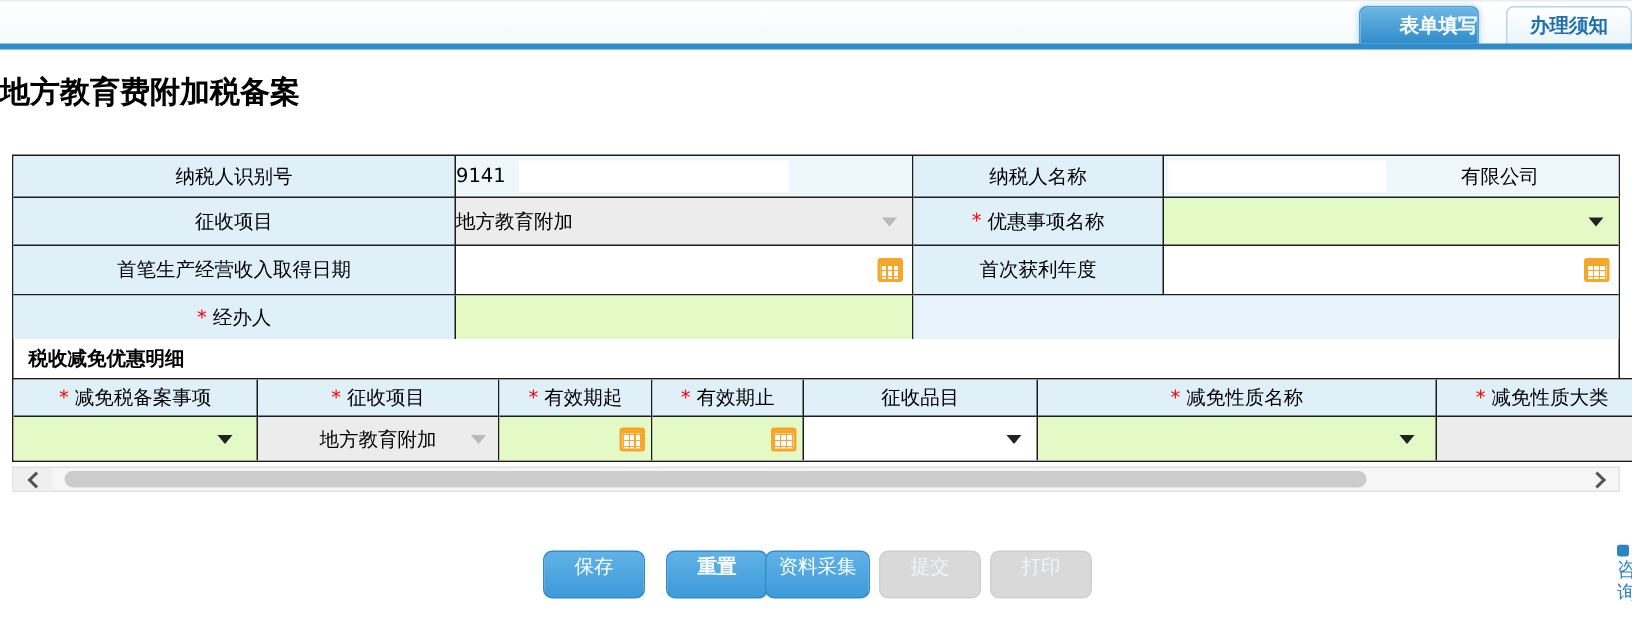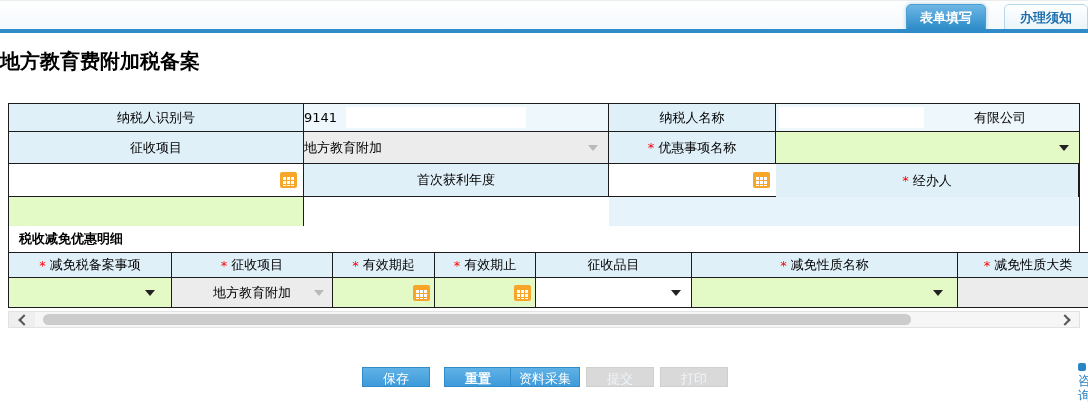--- a/index.html
+++ b/index.html
@@ -9,21 +9,21 @@
     font-size:13px; color:#000; background:#fff;
   }
 
   
   .topbar { position:absolute; top:0; left:0; width:1088px; height:29px;
             background:linear-gradient(#ffffff,#f4f9fc); border-top:1px solid #ececec; box-sizing:border-box; }
   .tab { position:absolute; top:3px; height:26px; line-height:26px; text-align:center;
          font-weight:bold; font-size:13px; border-radius:5px 5px 0 0; box-sizing:border-box; cursor:pointer; }
   .tab.active { left:906px; width:80px; color:#fff;
                 background:linear-gradient(#6db7e5,#2f8cc9);
-                border:1px solid #4d9ed2; box-shadow:0 0 4px #a8cfe8; }
+                border:1px solid #4d9ed2; box-shadow:0 0 4px #a8cfe8;text-align:right; }
   .tab.inactive { left:1004px; width:84px; color:#1d6fae;
                   background:linear-gradient(#ffffff,#eaf4fb); border:1px solid #b5d6ec;text-align:center; }
   .blue-band { position:absolute; top:29px; left:0; width:1088px; height:4px; background:#2f8cc9; }
 
   
   .page-title { position:absolute; top:48px; left:0; width:1088px; 
                 font-size:20px; font-weight:bold;
                 font-family:"DejaVu Serif","Liberation Serif",serif; }
 
   
@@ -85,22 +85,22 @@
           align-items:center; justify-content:center; background:#efefef; cursor:pointer; }
   .sbtn.left { left:0; } .sbtn.right { right:0; background:transparent; }
   .chev { display:inline-block; width:6px; height:6px;
           border-left:2px solid #555; border-bottom:2px solid #555; }
   .chev.l { transform:rotate(45deg); margin-left:3px; }
   .chev.r { transform:rotate(-135deg); margin-right:3px; }
   .thumb { position:absolute; left:34px; top:2px; width:868px; height:11px;
            background:#cccccc; border-radius:6px; cursor:pointer; }
 
   
-  .btn { position:absolute; top:367px; height:20px; line-height:22px; text-align:center;
-         color:#fff; font-size:13px; border-radius:0; box-sizing:border-box;
+  .btn { position:absolute; top:367px; height:32px; line-height:22px; text-align:center;
+         color:#fff; font-size:13px; border-radius:6px; box-sizing:border-box;
          border:1px solid #2f8cc9; background:linear-gradient(#60b2e6,#3e9ada); cursor:pointer; }
   .btn.disabled { background:#d9d9d9; border-color:#cfcfcf; color:#eff5f9; cursor:default; }
   .btn-save   { left:362px; width:68px; }
   .btn-reset  { left:444px; width:68px;font-weight:bold; }
   .btn-collect{ left:510px; width:70px; }
   .btn-submit { left:586px; width:68px; }
   .btn-print  { left:660px; width:68px; }
 
   
   .float-widget { position:absolute; right:0; top:363px; width:10px; height:48px;
@@ -148,20 +148,23 @@
       <span class="arr gray"></span>
     </div>
     <div class="cell lbl">
       <span class="req">*</span>
       <span>优惠事项名称</span>
     </div>
     <div class="cell val-green lc">
       <span class="arr"></span>
     </div>
 
+    <div class="cell lbl">
+      <span>首笔生产经营收入取得日期</span>
+    </div>
     <div class="cell val-white">
       <span class="cal"></span>
     </div>
     <div class="cell lbl">
       <span>首次获利年度</span>
     </div>
     <div class="cell val-white lc">
       <span class="cal"></span>
     </div>
 

